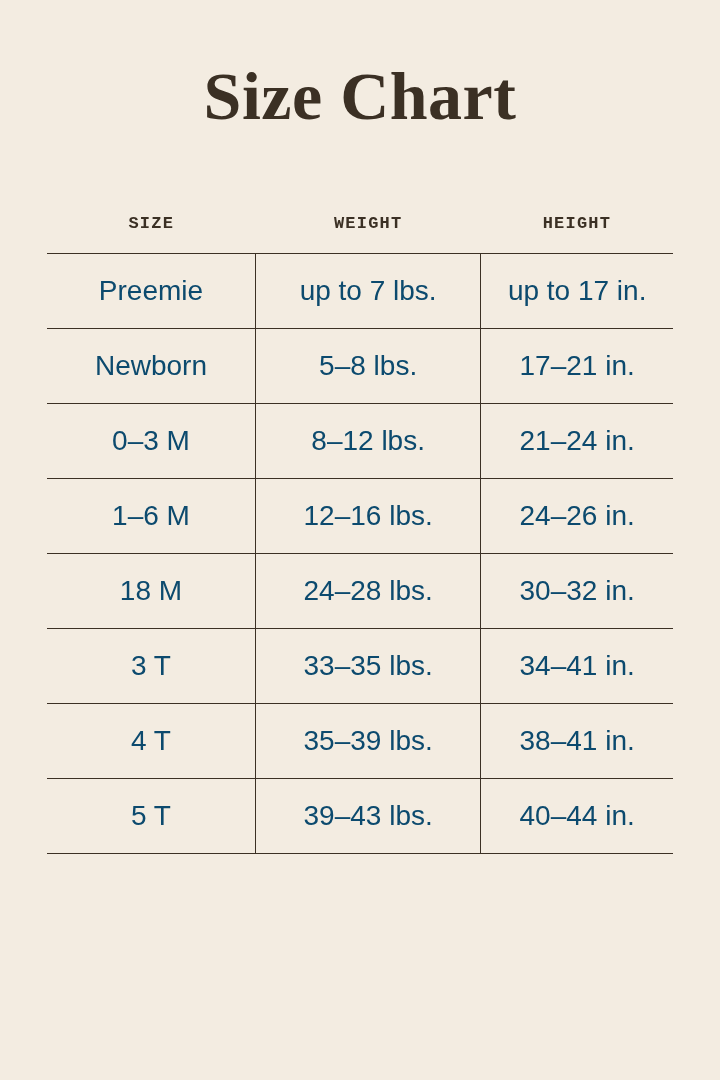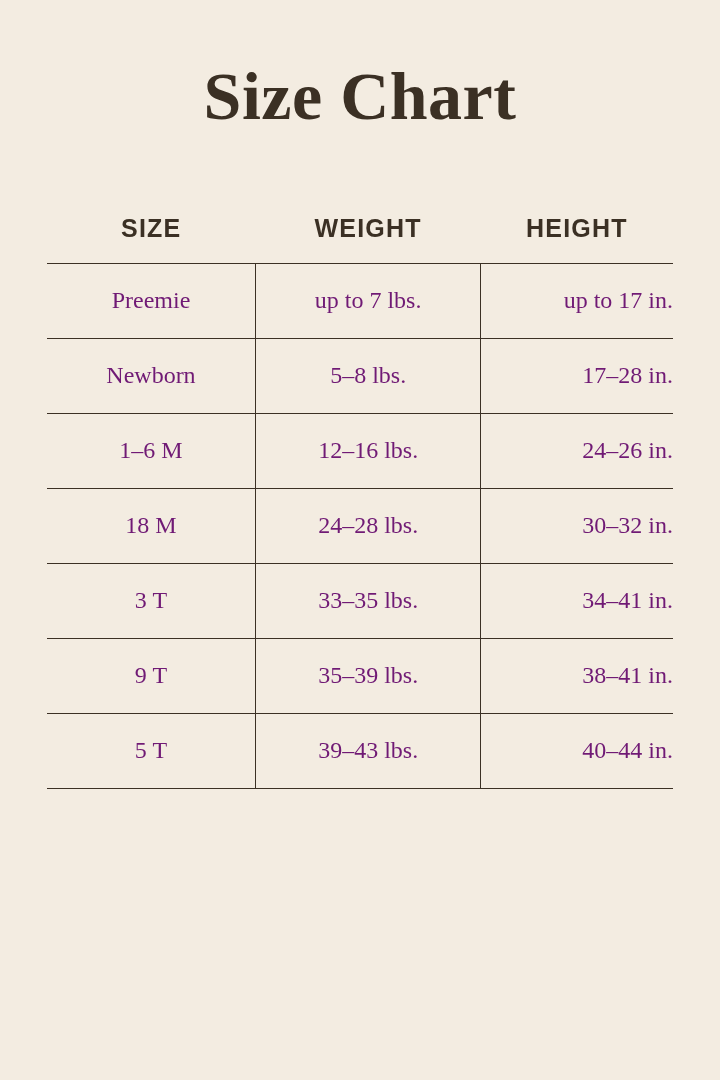--- a/index.html
+++ b/index.html
@@ -37,43 +37,42 @@
     margin: 0 auto;
     margin-top: 38px;
     width: 626px;
   }
   table.size-table {
     width: 100%;
     border-collapse: collapse;
     table-layout: fixed;
   }
   table.size-table th {
-    font-family: Liberation Sans, sans-serif;
+    font-family: Liberation Mono, monospace;
     font-weight: bold;
-    font-size: 25px;
+    font-size: 17px;
     letter-spacing: 1.2px;
     color: #3b3024;
     text-align: center;
     padding: 0 0 20px 0;
     border: none;
   }
   table.size-table td {
-    font-family: Liberation Serif, serif;
+    font-family: Liberation Sans, sans-serif;
     font-weight: normal;
-    font-size: 24px;
-    color: #701a75;
+    font-size: 28px;
+    color: #0c4a6e;
     text-align: center;
     height: 74px;
     border-top: 1.5px solid #3b3024;
     border-right: 1.5px solid #3b3024;
     padding: 0;
   }
   table.size-table td:last-child {
     border-right: none;
-    text-align: right;
   }
   table.size-table tbody tr:last-child td {
     border-bottom: 1.5px solid #3b3024;
   }
   col.c-size { width: 33.3%; }
   col.c-weight { width: 36.0%; }
   col.c-height { width: 30.7%; }
 </style>
 </head>
 <body>
@@ -98,39 +97,44 @@
       </thead>
       <tbody>
         <tr>
           <td>Preemie</td>
           <td>up to 7 lbs.</td>
           <td>up to 17 in.</td>
         </tr>
         <tr>
           <td>Newborn</td>
           <td>5–8 lbs.</td>
-          <td>17–28 in.</td>
+          <td>17–21 in.</td>
+        </tr>
+        <tr>
+          <td>0–3 M</td>
+          <td>8–12 lbs.</td>
+          <td>21–24 in.</td>
         </tr>
         <tr>
           <td>1–6 M</td>
           <td>12–16 lbs.</td>
           <td>24–26 in.</td>
         </tr>
         <tr>
           <td>18 M</td>
           <td>24–28 lbs.</td>
           <td>30–32 in.</td>
         </tr>
         <tr>
           <td>3 T</td>
           <td>33–35 lbs.</td>
           <td>34–41 in.</td>
         </tr>
         <tr>
-          <td>9 T</td>
+          <td>4 T</td>
           <td>35–39 lbs.</td>
           <td>38–41 in.</td>
         </tr>
         <tr>
           <td>5 T</td>
           <td>39–43 lbs.</td>
           <td>40–44 in.</td>
         </tr>
       </tbody>
     </table>

